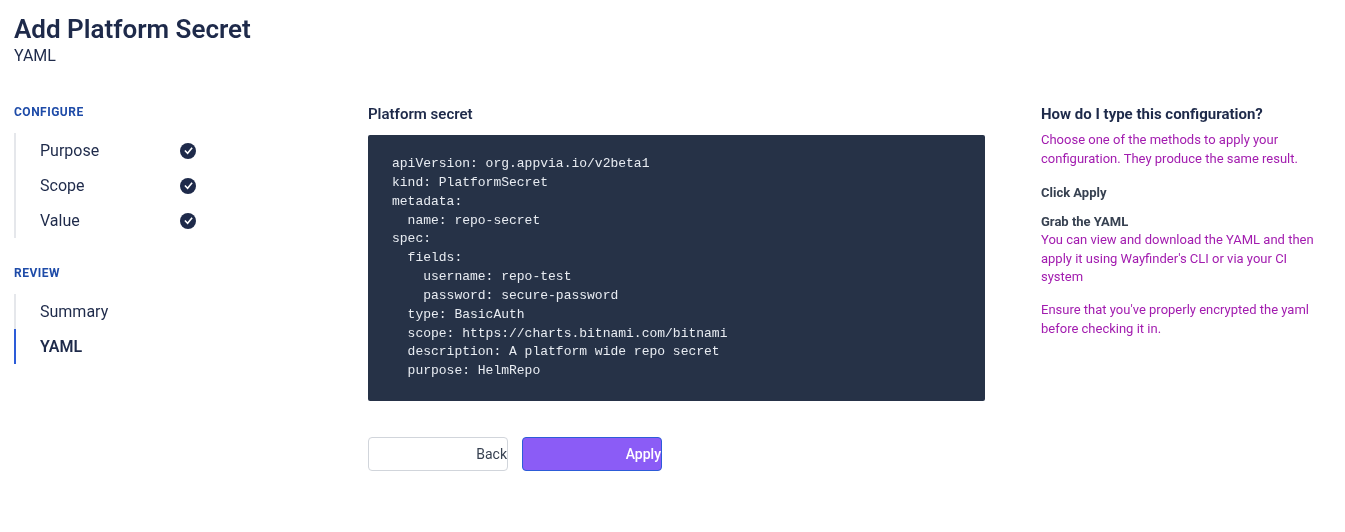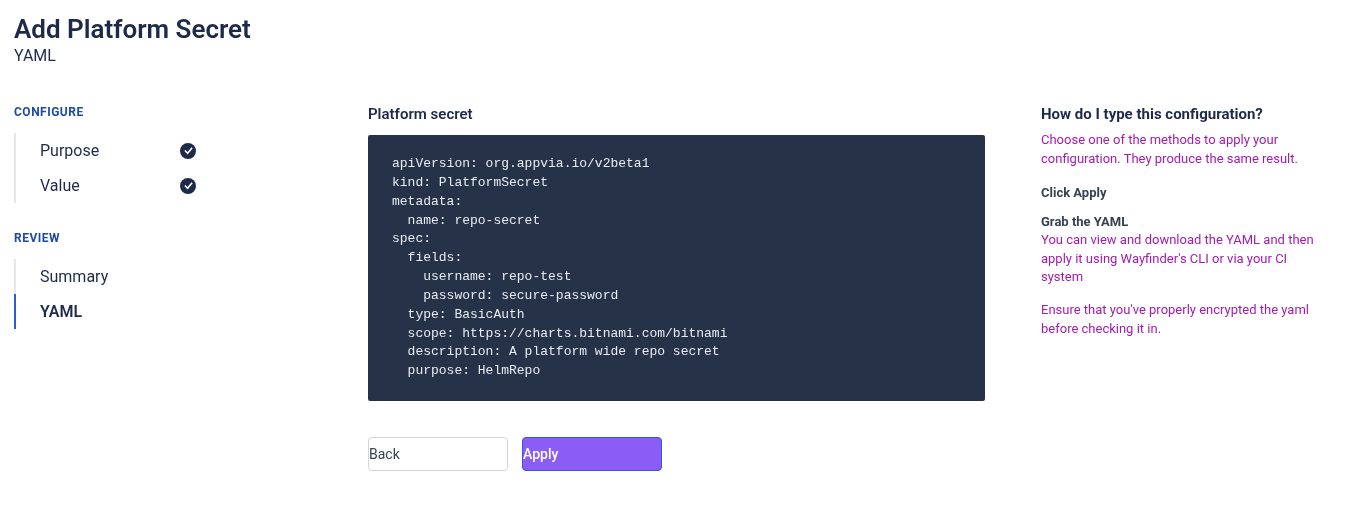--- a/index.html
+++ b/index.html
@@ -103,21 +103,21 @@
     .button-row {
       display: flex;
       gap: 14px;
     }
     .btn {
       padding: 8px 0;
       width: 140px;
       font-size: 14px;
       border-radius: 4px;
       cursor: pointer;
-      text-align: left;
+      text-align: right;
       font-family: inherit;
     }
     .btn-secondary {
       background: #fff;
       border: 1px solid #d1d5db;
       color: #374151;
     }
     .btn-primary {
       background: #8b5cf6;
       border: 1px solid #2d5cd8;
@@ -157,20 +157,28 @@
 <h1 class="page-title">Add Platform Secret</h1>
 <div class="page-subtitle">YAML</div>
 
 <div class="content">
   <div class="sidebar">
     <div class="nav-group">
       <div class="section-label">CONFIGURE</div>
       <div class="nav-items">
         <div class="nav-item">
           <span>Purpose</span>
+          <span class="check-icon">
+            <svg viewBox="0 0 10 10">
+                <path d="M1 5 L4 8 L9 2" stroke="#fff" stroke-width="1.8" fill="none"></path>
+              </svg>
+          </span>
+        </div>
+        <div class="nav-item">
+          <span>Scope</span>
           <span class="check-icon">
             <svg viewBox="0 0 10 10">
                 <path d="M1 5 L4 8 L9 2" stroke="#fff" stroke-width="1.8" fill="none"></path>
               </svg>
           </span>
         </div>
         <div class="nav-item">
           <span>Value</span>
           <span class="check-icon">
             <svg viewBox="0 0 10 10">

